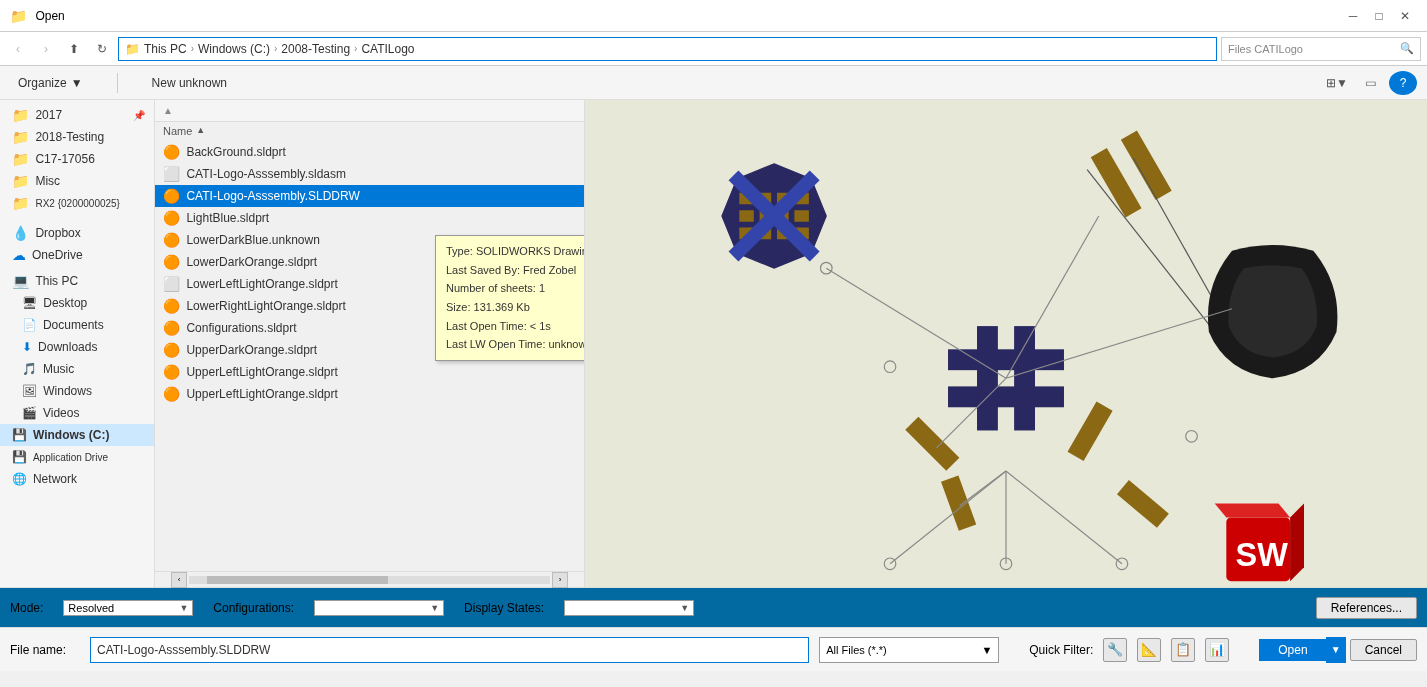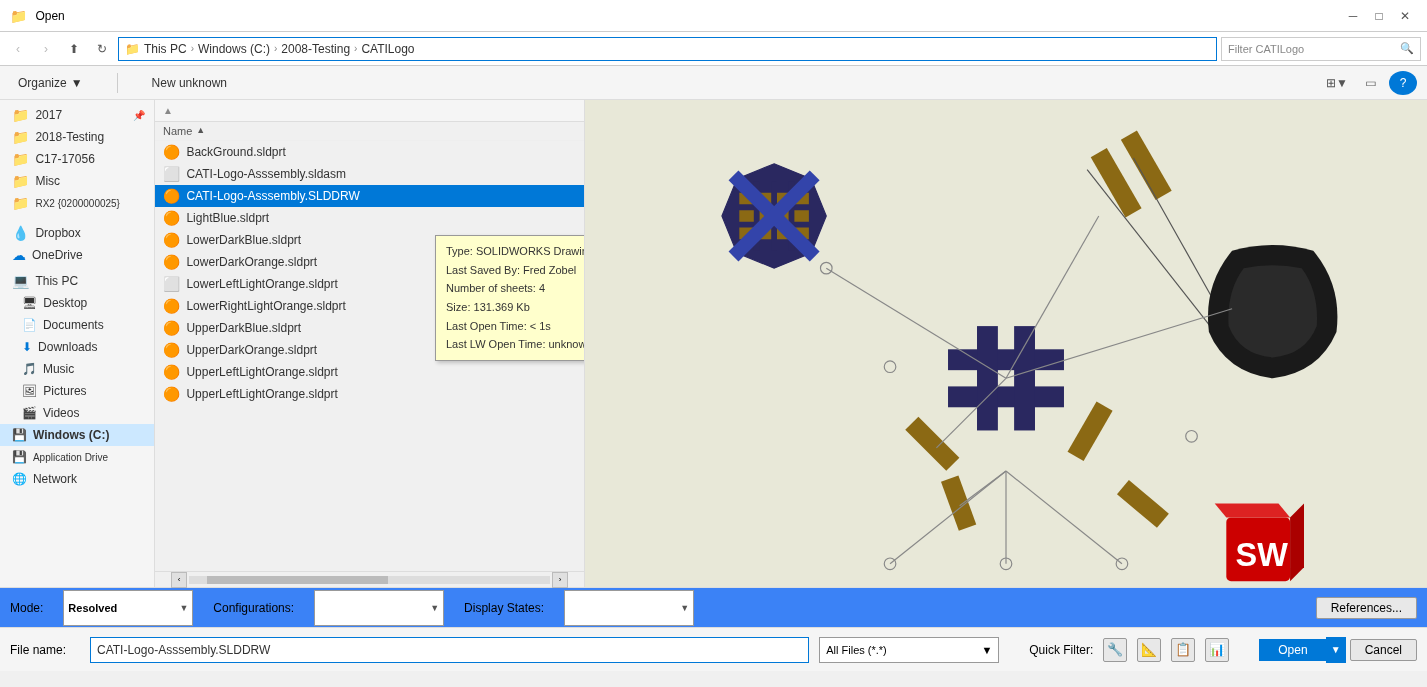--- a/index.html
+++ b/index.html
@@ -163,40 +163,39 @@
       overflow: hidden;
       position: relative;
     }
     .preview-svg {
       width: 100%;
       height: 100%;
     }
 
     
     .bottom-controls {
-      background: #3b82f6;
+      background: #0369a1;
       border-top: 1px solid #ddd;
       padding: 6px 10px;
       display: flex;
       align-items: center;
       gap: 20px;
       height: 40px;
     }
     .bottom-dropdown {
-      height: 36px;
+      height: 16px;
       border: 1px solid #999;
       background: #fff;
       font-size: 11px;
       padding: 0 4px;
       min-width: 120px;
       display: flex;
       align-items: center;
       justify-content: space-between;
       cursor: pointer;
-      font-weight: bold;
     }
     .bottom-dropdown-arrow { font-size: 9px; color: #555; }
     .references-btn {
       margin-left: auto;
       padding: 3px 14px;
       border: 1px solid #999;
       background: #e8e8e8;
       font-size: 12px;
       cursor: pointer;
       border-radius: 2px;
@@ -339,21 +338,21 @@
     <span>📁</span>
     <span>This PC</span>
     <span class="breadcrumb-sep">›</span>
     <span>Windows (C:)</span>
     <span class="breadcrumb-sep">›</span>
     <span>2008-Testing</span>
     <span class="breadcrumb-sep">›</span>
     <span>CATILogo</span>
   </div>
   <div class="search-box">
-    <span>Filter CATILogo</span>
+    <span>Files CATILogo</span>
     <span style="margin-left:auto;">🔍</span>
   </div>
 </div>
 
 <div class="toolbar">
   <button class="toolbar-btn">
     <span>Organize</span>
     <span>▼</span>
   </button>
   <div class="toolbar-sep"></div>
@@ -416,21 +415,21 @@
     <div class="sidebar-item" style="padding-left:22px;">
       <span style="color:#0078d7;">⬇</span>
       <span>Downloads</span>
     </div>
     <div class="sidebar-item" style="padding-left:22px;">
       <span>🎵</span>
       <span>Music</span>
     </div>
     <div class="sidebar-item" style="padding-left:22px;">
       <span>🖼</span>
-      <span>Pictures</span>
+      <span>Windows</span>
     </div>
     <div class="sidebar-item" style="padding-left:22px;">
       <span>🎬</span>
       <span>Videos</span>
     </div>
     <div class="sidebar-item active">
       <span>💾</span>
       <span>Windows (C:)</span>
     </div>
     <div class="sidebar-item">
@@ -463,49 +462,49 @@
         <span style="color:#888; font-size:14px;">⬜</span>
         <span>CATI-Logo-Asssembly.sldasm</span>
       </div>
       <div class="file-item selected" style="position:relative;">
         <span style="color:#fff; font-size:14px;">🟠</span>
         <span>CATI-Logo-Asssembly.SLDDRW</span>
 
         <div class="tooltip-box">
           <div class="tooltip-row"><span>Type: SOLIDWORKS Drawing Document</span></div>
           <div class="tooltip-row"><span>Last Saved By: Fred Zobel</span></div>
-          <div class="tooltip-row"><span>Number of sheets: 4</span></div>
+          <div class="tooltip-row"><span>Number of sheets: 1</span></div>
           <div class="tooltip-row"><span>Size: 131.369 Kb</span></div>
           <div class="tooltip-row"><span>Last Open Time: &lt; 1s</span></div>
           <div class="tooltip-row"><span>Last LW Open Time: unknown</span></div>
         </div>
       </div>
       <div class="file-item">
         <span style="color:#cc6600; font-size:14px;">🟠</span>
         <span>LightBlue.sldprt</span>
       </div>
       <div class="file-item">
         <span style="color:#cc6600; font-size:14px;">🟠</span>
-        <span>LowerDarkBlue.sldprt</span>
+        <span>LowerDarkBlue.unknown</span>
       </div>
       <div class="file-item">
         <span style="color:#cc6600; font-size:14px;">🟠</span>
         <span>LowerDarkOrange.sldprt</span>
       </div>
       <div class="file-item">
         <span style="color:#888; font-size:14px;">⬜</span>
         <span>LowerLeftLightOrange.sldprt</span>
       </div>
       <div class="file-item">
         <span style="color:#cc6600; font-size:14px;">🟠</span>
         <span>LowerRightLightOrange.sldprt</span>
       </div>
       <div class="file-item">
         <span style="color:#cc6600; font-size:14px;">🟠</span>
-        <span>UpperDarkBlue.sldprt</span>
+        <span>Configurations.sldprt</span>
       </div>
       <div class="file-item">
         <span style="color:#cc6600; font-size:14px;">🟠</span>
         <span>UpperDarkOrange.sldprt</span>
       </div>
       <div class="file-item">
         <span style="color:#cc6600; font-size:14px;">🟠</span>
         <span>UpperLeftLightOrange.sldprt</span>
       </div>
       <div class="file-item">

